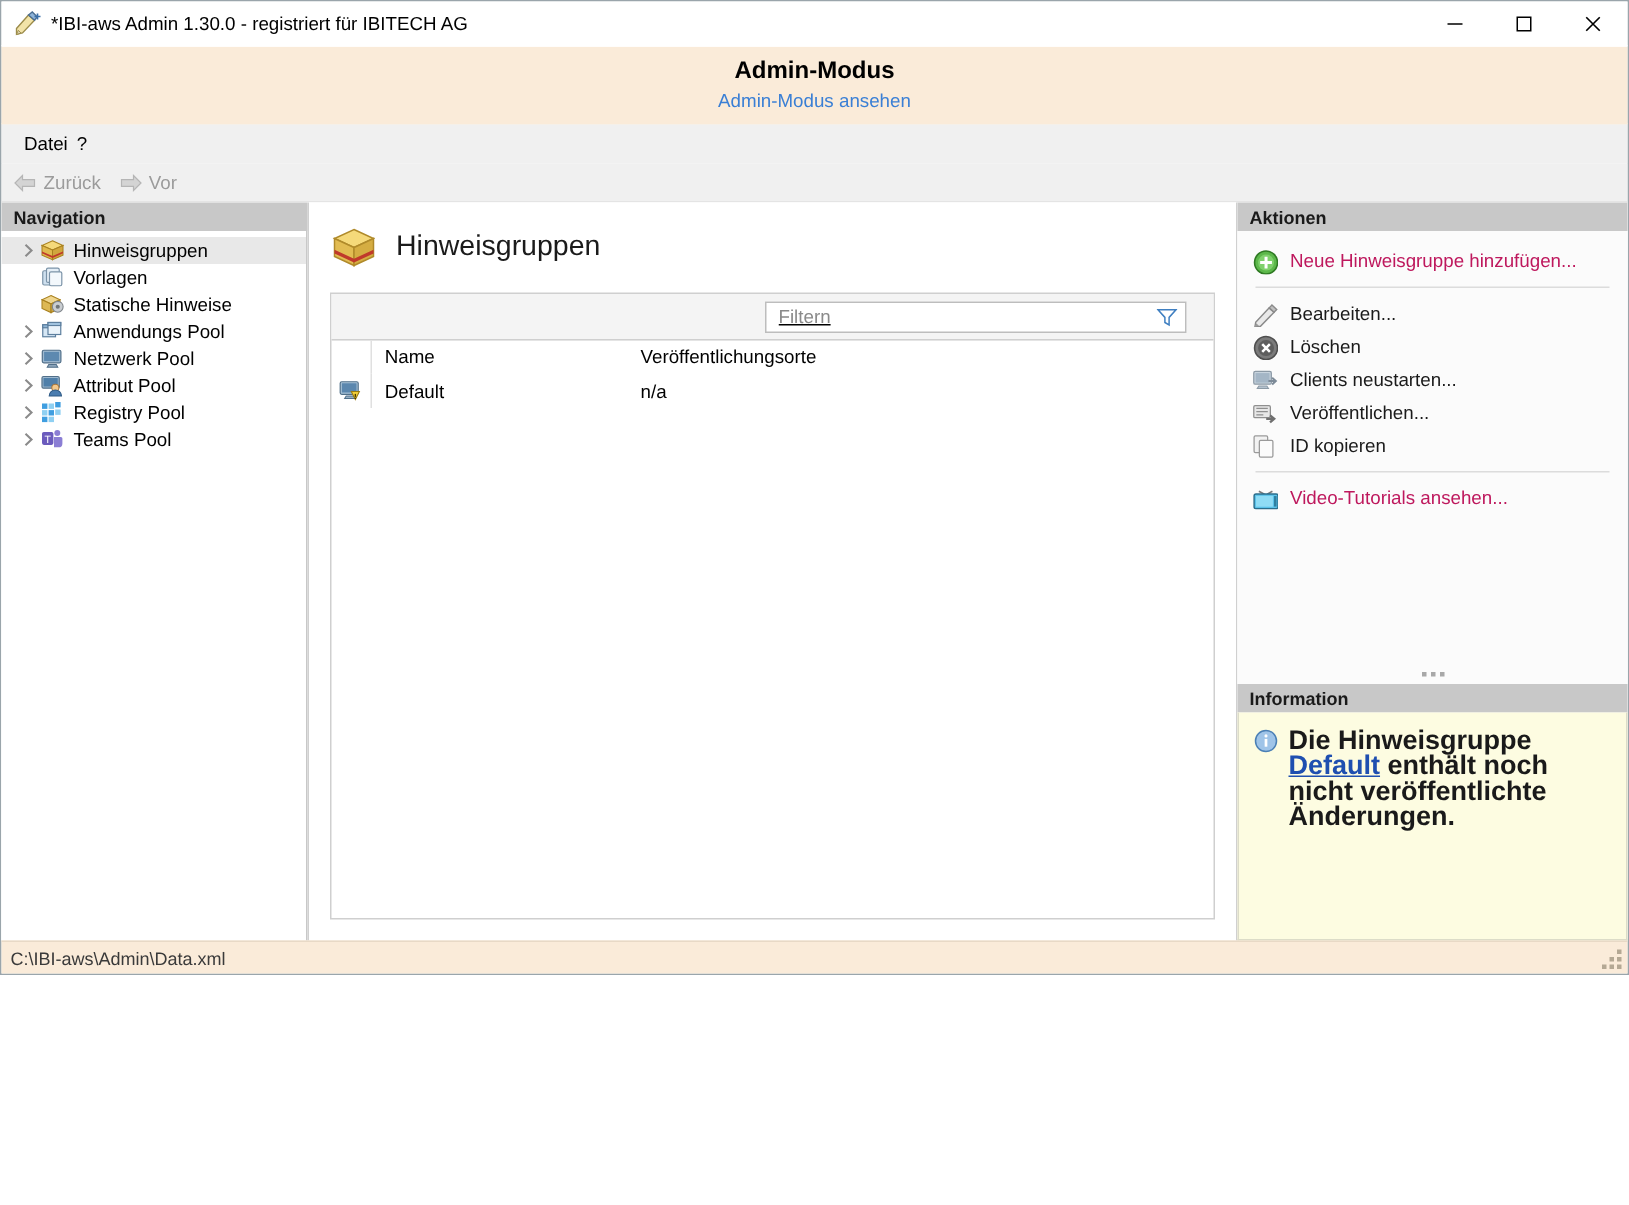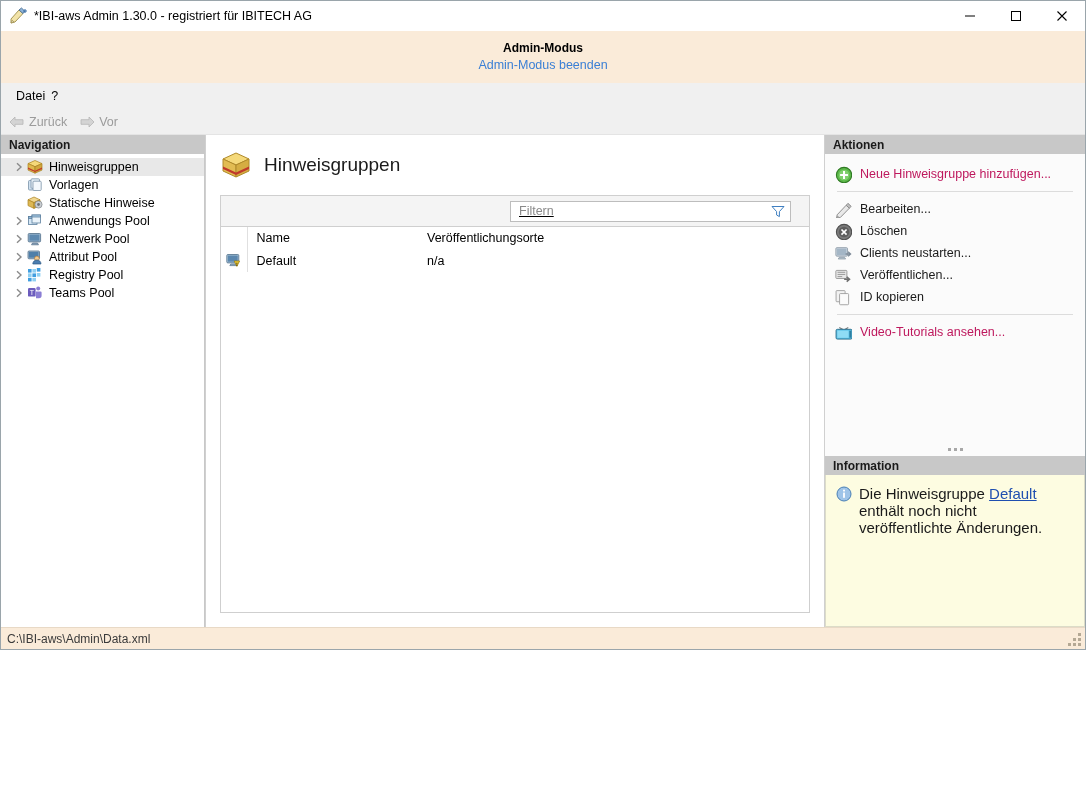--- a/index.html
+++ b/index.html
@@ -37,21 +37,21 @@
   .winbtn svg { display: block; }
 
   
   .admin-banner {
     flex: 0 0 52px; height: 52px;
     background: #faebd9;
     display: flex; flex-direction: column; align-items: center; justify-content: center;
     gap: 3px;
     border-bottom: 1px solid #faebd9;
   }
-  .admin-title { font-weight: bold; font-size: 12px; color: #000; }
+  .admin-title { font-weight: bold; font-size: 16px; color: #000; }
   .admin-link { font-size: 12.5px; color: #3a7fd5; cursor: pointer; }
 
   
   .menubar {
     flex: 0 0 26px; height: 26px;
     background: #f0f0f0;
     display: flex; align-items: center; padding-left: 12px; 
   }
   .menuitem { font-size: 12.5px; color: #000; cursor: default; padding: 2px 3px; }
 
@@ -187,21 +187,21 @@
   .splitter-grip i { width: 3px; height: 3px; background: #a8a8a8; display: block; }
 
   .info-body {
     flex: 0 0 152px; height: 152px;
     background: #fdfce1;
     border: 1px solid #dcdcc8; border-top: none;
     padding: 10px 12px 0 10px;
     display: flex; gap: 7px; align-items: flex-start;
   }
   .info-icon { width: 16px; height: 16px; flex: 0 0 16px; margin-top: 1px; }
-  .info-text { font-size: 15px; color: #1a1a1a; line-height: 17px; }
+  .info-text { font-size: 18px; color: #1a1a1a; line-height: 17px; font-weight: bold; }
   .info-text a { color: #1f4fb0; text-decoration: underline; cursor: pointer; }
 
   
   .statusbar {
     flex: 0 0 22px; height: 22px;
     background: #faebd9;
     display: flex; align-items: center;
     padding-left: 6px;
     font-size: 12px; color: #3a3a3a;
     position: relative;
@@ -242,21 +242,21 @@
       <div class="winbtn">
         <svg width="12" height="12" viewBox="0 0 12 12">
             <path d="M1.5 1.5 L10.5 10.5 M10.5 1.5 L1.5 10.5" stroke="#000" stroke-width="1.1"></path>
           </svg>
       </div>
     </div>
   </div>
 
   <div class="admin-banner">
     <div class="admin-title">Admin-Modus</div>
-    <div class="admin-link">Admin-Modus beenden</div>
+    <div class="admin-link">Admin-Modus ansehen</div>
   </div>
 
   <div class="menubar">
     <div class="menuitem">Datei</div>
     <div class="menuitem">?</div>
   </div>
 
   <div class="navbar">
     <div class="navbtn">
       <span class="arrow-left">

